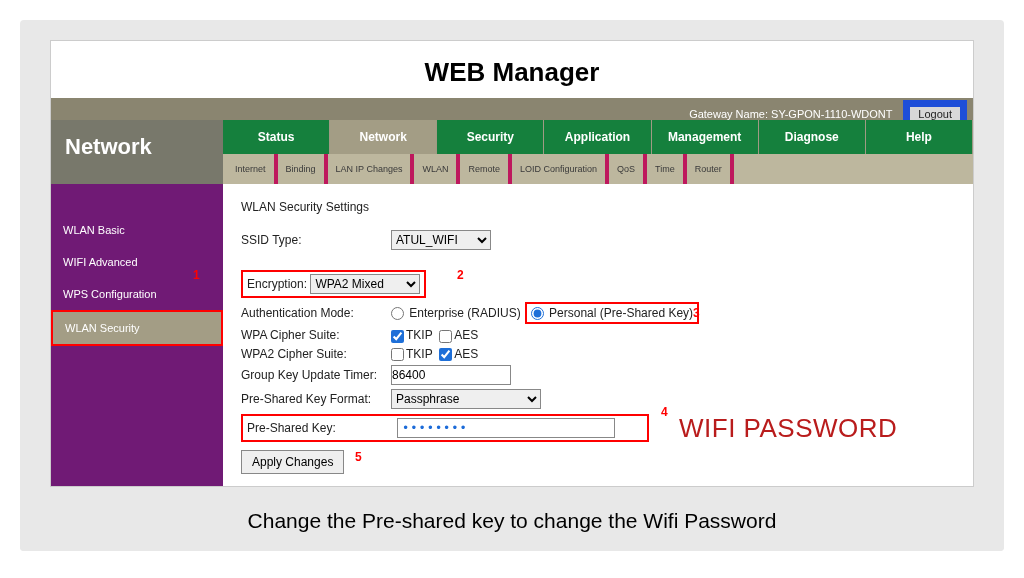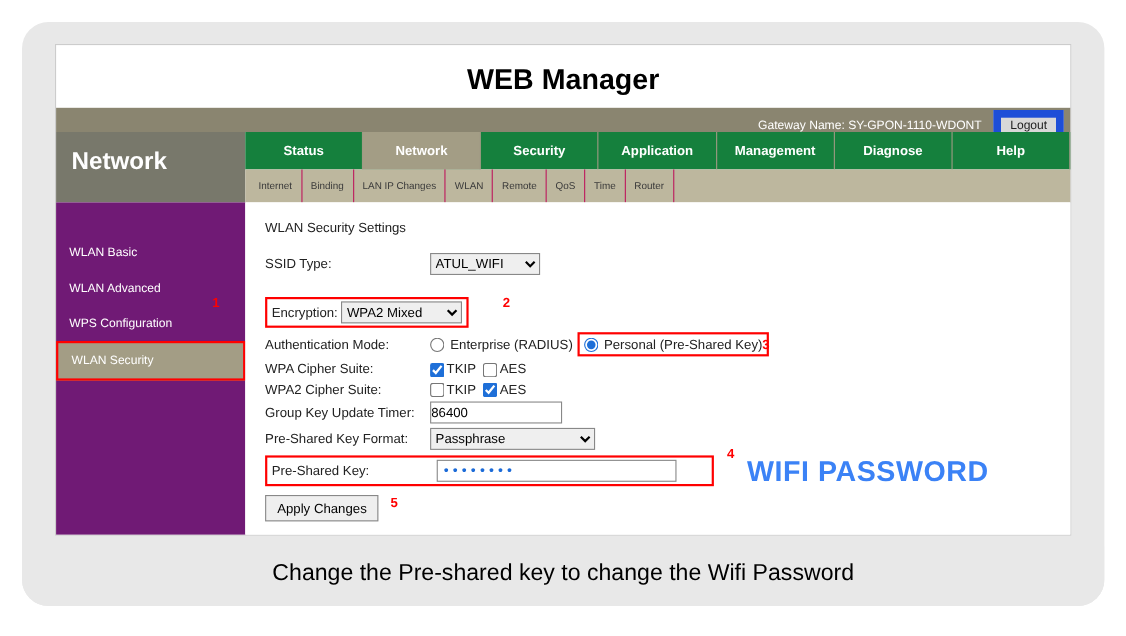--- a/index.html
+++ b/index.html
@@ -1,29 +1,29 @@
 <!DOCTYPE html>
 <html><head>
   <meta charset="utf-8">
   <style>
     * { margin:0; padding:0; box-sizing:border-box; font-family:Arial,Helvetica,sans-serif; }
     body { background:#fff; width:1024px; }
-    .card { margin:20px; border-radius:24px; background:#e8e8e8; overflow:hidden; }
+    .card { margin:20px; border-radius:4px; background:#e8e8e8; overflow:hidden; }
     .inner { background:#fff; margin:20px 30px 10px 30px; border:1px solid #ccc; }
     .web-title { text-align:center; font-size:26px; font-weight:bold; padding:16px 0 10px 0; }
     .top-bar { background:#8a8570; height:22px; text-align:right; padding:2px 6px; font-size:11px; color:#fff; }
     .top-bar .logout { background:#d8d8d8; color:#222; border:7px solid #1d4ed8; padding:1px 8px; margin-left:8px; font-size:11px; cursor:pointer; }
     .header-row { display:flex; }
     .brand { width:172px; background:#78786b; color:#fff; font-size:22px; font-weight:bold; padding:14px 0 0 14px; height:64px; }
     .tabs-area { flex:1; }
     .main-tabs { display:flex; background:#15803d; height:34px; }
     .main-tab { flex:1; color:#fff; font-size:12px; font-weight:bold; text-align:center; line-height:34px; border-right:1px solid #a09a84; cursor:pointer; }
     .main-tab.active { background:#a39d85; }
     .sub-tabs { display:flex; background:#bdb79e; height:30px; padding-left:4px; }
-    .sub-tab { color:#3a3a3a; font-size:9px; padding:0 8px; line-height:30px; border-right:1px solid #be185d; cursor:pointer; }
+    .sub-tab { color:#3a3a3a; font-size:9px; padding:0 8px; line-height:30px; border-right:4px solid #be185d; cursor:pointer; }
     .body-row { display:flex; min-height:260px; }
     .sidebar { width:172px; background:#701a75; padding-top:30px; }
     .side-item { color:#fff; font-size:11px; padding:10px 12px; cursor:pointer; }
     .side-item.active { border:2px solid #f00; background:#a39d85; }
     .content { flex:1; background:#fff; padding:12px 18px; font-size:12px; color:#222; }
     .sect { font-size:12px; margin:4px 0 16px 0; }
     .row { display:flex; align-items:center; margin:4px 0; }
     .lbl { width:150px; }
     select,input[type=text] { font-size:12px; border:1px solid #888; height:20px; }
     .ssid-sel { width:100px; }
@@ -32,21 +32,21 @@
     .pers-box { border:2px solid #f00; padding:2px 4px; display:inline-flex; align-items:center; }
     .chk { accent-color:#1e6fd8; }
     .gk-input { width:120px; }
     .fmt-sel { width:150px; }
     .psk-row { display:flex; align-items:center; }
     .psk-outer { border:2px solid #f00; display:inline-flex; align-items:center; padding:2px 4px; width:408px; }
     .psk-input { width:218px; height:22px; border:1px solid #666; margin-left:8px; background:#fff; padding-left:4px; color:#1c6bd8; letter-spacing:1px; font-family:monospace; }
     .apply { border:1px solid #888; background:#efefef; font-size:12px; padding:4px 10px; margin-top:6px; cursor:pointer; }
     .anno { position:absolute; color:#f00; font-weight:bold; }
     .caption { text-align:center; font-size:21px; padding:12px 0 18px 0; background:#e8e8e8; }
-    .wifi-pw { color:#3b82f6; font-weight:700; font-size:26px; margin-left:30px; letter-spacing:0.5px; }
+    .wifi-pw { color:#b91c1c; font-weight:400; font-size:26px; margin-left:30px; letter-spacing:0.5px; }
     .rel { position:relative; }
     input[type=checkbox],input[type=radio]{ width:13px;height:13px;vertical-align:middle;margin-right:2px;}
   </style>
 </head>
 <body>
 
 <div class="card">
   <div class="inner">
     <div class="web-title">WEB  Manager</div>
     <div class="top-bar">
@@ -64,30 +64,31 @@
           <div class="main-tab">Management</div>
           <div class="main-tab">Diagnose</div>
           <div class="main-tab">Help</div>
         </div>
         <div class="sub-tabs">
           <div class="sub-tab">Internet</div>
           <div class="sub-tab">Binding</div>
           <div class="sub-tab">LAN IP Changes</div>
           <div class="sub-tab">WLAN</div>
           <div class="sub-tab">Remote</div>
+          <div class="sub-tab">LOID Configuration</div>
           <div class="sub-tab">QoS</div>
           <div class="sub-tab">Time</div>
           <div class="sub-tab">Router</div>
         </div>
       </div>
     </div>
     <div class="body-row rel">
       <div class="sidebar">
         <div class="side-item">WLAN Basic</div>
-        <div class="side-item">WLAN Advanced</div>
+        <div class="side-item">WIFI Advanced</div>
         <div class="side-item">WPS Configuration</div>
         <div class="side-item active">WLAN Security</div>
       </div>
       <div class="content rel">
         <div class="sect">WLAN Security Settings</div>
         <div class="row">
           <span class="lbl">SSID Type:</span>
           <select class="ssid-sel"><option>ATUL_WIFI</option></select>
         </div>
         <div style="height:12px"></div>

